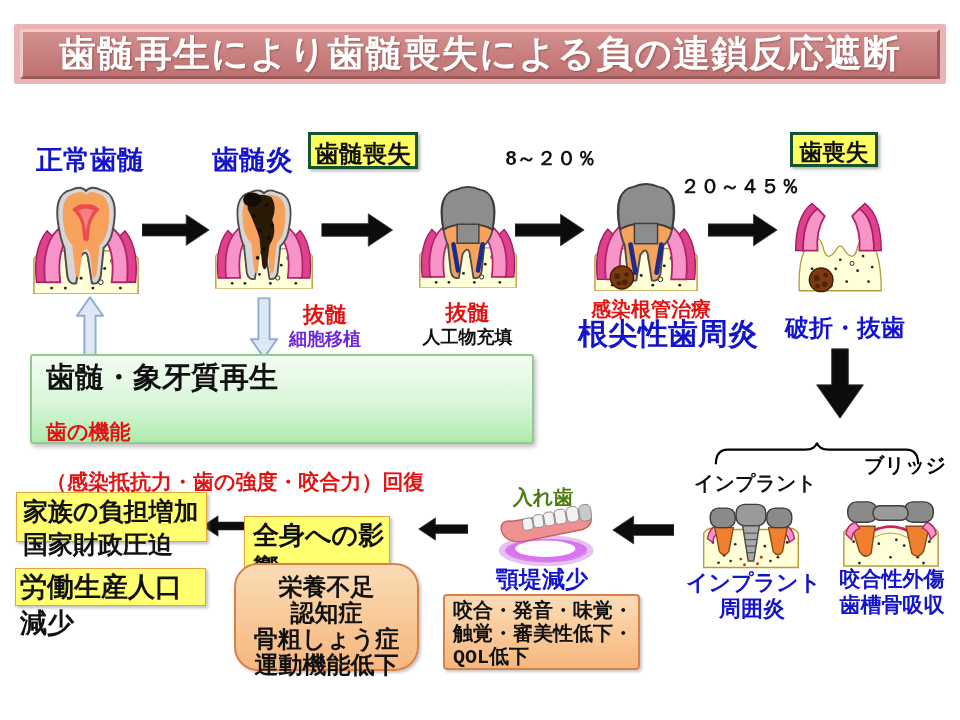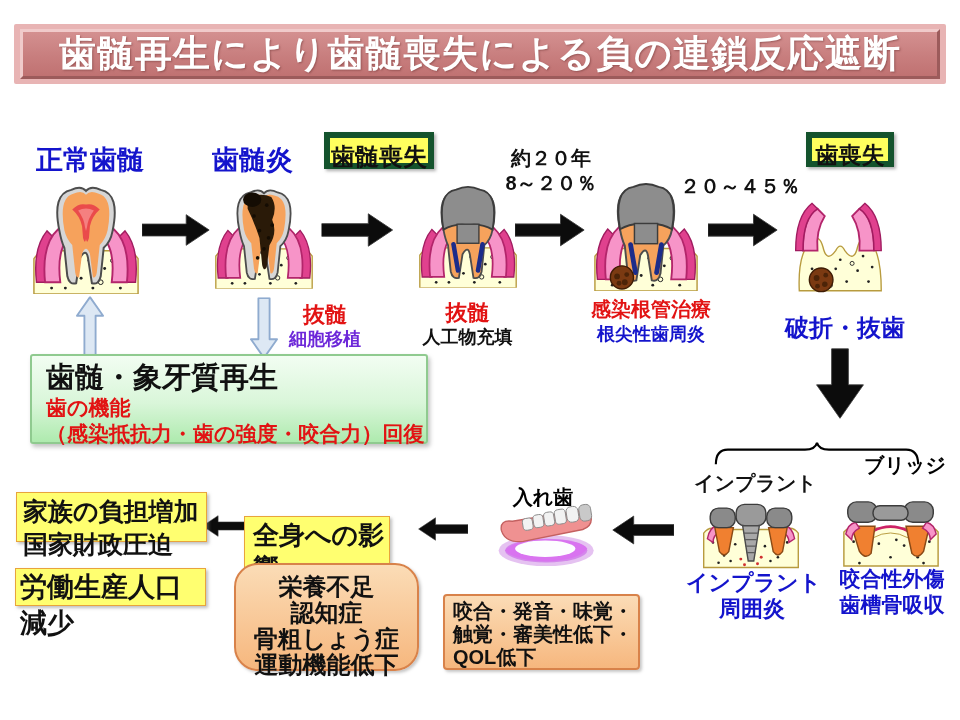--- a/index.html
+++ b/index.html
@@ -14,33 +14,33 @@
     border-bottom:3px solid #9c5b5b;border-right:3px solid #9c5b5b;
     box-sizing:border-box;display:flex;align-items:center;justify-content:center;}
   .banner-text{color:#ffffff;font-size:37px;font-weight:bold;letter-spacing:1px;white-space:nowrap;
     text-shadow:1px 1px 2px rgba(120,60,60,.6);}
   
   .blue{color:#1414cc;}
   .red{color:#e21313;}
   .lbl{font-weight:bold;white-space:nowrap;}
   .ctr{text-align:center;}
   
-  .ybox{background:#ffff5e;border:6px solid #14532d;box-shadow:2px 2px 3px rgba(110,110,110,.55);
-    font-weight:bold;color:#111;box-sizing:border-box;margin-left:16px;}
+  .ybox{background:#ffff5e;border:3px solid #14532d;box-shadow:2px 2px 3px rgba(110,110,110,.55);
+    font-weight:bold;color:#111;box-sizing:border-box;}
   .ybox2{background:#ffff70;border:1.5px solid #e8a43c;box-shadow:2px 2px 3px rgba(130,130,130,.5);
     font-weight:bold;color:#111;box-sizing:border-box;}
   
   .pbox{background:linear-gradient(180deg,#fbdcb6 0%,#f6b77e 100%);border:2px solid #d8824a;
     box-shadow:2px 2px 3px rgba(130,130,130,.45);font-weight:bold;color:#111;box-sizing:border-box;}
   
   .gbox{background:linear-gradient(180deg,#f2fdf2 0%,#d9f6d9 55%,#aeeaae 100%);
     border:2px solid #8fca8f;border-radius:3px;box-shadow:2px 3px 4px rgba(120,120,120,.45);
     box-sizing:border-box;padding:3px 14px;}
   .gbox .l1{font-size:29px;font-weight:bold;color:#111;line-height:36px;white-space:nowrap;}
-  .gbox .l23{font-size:21px;font-weight:bold;color:#e21313;line-height:26px;white-space:nowrap;}
+  .gbox .l23{font-size:21px;font-weight:bold;color:#e21313;line-height:26px;white-space:nowrap;margin-top:24px;}
   svg{display:block;}
 </style>
 </head>
 <body>
 
 <div id="slide">
 
   <svg width="0" height="0" style="position:absolute" aria-hidden="true">
     <defs>
       <symbol id="sym-bone" viewBox="0 0 110 50">
@@ -94,21 +94,20 @@
   <div class="abs banner-inner">
     <span class="banner-text">歯髄再生により歯髄喪失による負の連鎖反応遮断</span>
   </div>
 
   <div class="abs lbl blue" style="left:36px;top:142px;font-size:27px;">正常歯髄</div>
   <div class="abs lbl blue" style="left:212px;top:142px;font-size:27px;">歯髄炎</div>
   <div class="abs ybox ctr" style="left:308px;top:132px;width:110px;height:37px;font-size:24px;line-height:37px;">歯髄喪失</div>
   <div class="abs ybox ctr" style="left:790px;top:132px;width:88px;height:35px;font-size:23px;line-height:35px;">歯喪失</div>
 
   <div class="abs ctr" style="left:487px;top:146px;width:128px;font-weight:bold;font-size:20px;line-height:25px;color:#111;">
-    <div>約２０年</div>
     <div>8～２０％</div>
   </div>
   <div class="abs lbl" style="left:680px;top:173px;font-size:20px;color:#111;">２０～４５％</div>
 
   <svg class="abs" style="left:22px;top:182px;" width="128" height="112" viewBox="0 0 110 114">
     <use href="#sym-bone" x="0" y="64" width="110" height="50"></use>
     <use href="#sym-gums" x="0" y="42" width="110" height="62"></use>
     <path d="M28,50 Q20,12 40,8 Q50,3 55,9 Q60,3 70,8 Q90,12 82,50 Q80,61 73,67 L70,96 Q68,105 61,103 L57,77 Q55,67 49,77 L45,103 Q38,105 36,96 L33,67 Q30,61 28,50 Z" fill="#d6d6d6" stroke="#4d4d4d" stroke-width="2"></path>
     <path d="M33,49 Q27,16 42,12 Q51,8 55,13 Q59,8 68,12 Q83,16 77,49 Q75,58 69,64 L66,92 Q65,98 62,97 L59,73 Q55,63 51,73 L48,97 Q45,98 44,92 L41,64 Q35,58 33,49 Z" fill="#f6a25c"></path>
     <path d="M41,28 Q48,21 55,23 Q62,21 69,28 Q61,35 59,45 L58,57 Q56,64 55,58 Q54,64 52,57 L51,45 Q49,35 41,28 Z" fill="#ea4b4b"></path>
@@ -216,25 +215,25 @@
   <div class="abs ctr" style="left:283px;top:302px;width:84px;">
     <div class="lbl red" style="font-size:22px;line-height:26px;">抜髄</div>
     <div class="lbl" style="font-size:18px;line-height:22px;color:#6d28d9;">細胞移植</div>
   </div>
   <div class="abs ctr" style="left:420px;top:300px;width:95px;">
     <div class="lbl red" style="font-size:22px;line-height:26px;">抜髄</div>
     <div class="lbl" style="font-size:18px;line-height:22px;color:#111;">人工物充填</div>
   </div>
   <div class="abs ctr" style="left:578px;top:298px;width:146px;">
     <div class="lbl red" style="font-size:20px;line-height:23px;">感染根管治療</div>
-    <div class="lbl blue" style="font-size:18px;line-height:26px;">根尖性歯周炎</div>
+    <div class="lbl blue" style="font-size:30px;line-height:26px;">根尖性歯周炎</div>
   </div>
   <div class="abs lbl blue ctr" style="left:782px;top:300px;width:126px;font-size:24px;margin-top:12px;">破折・抜歯</div>
 
-  <div class="abs gbox" style="left:30px;top:354px;width:398px;height:90px;">
+  <div class="abs gbox" style="left:30px;top:354px;width:504px;height:90px;">
     <div class="l1">歯髄・象牙質再生</div>
     <div class="l23">歯の機能</div>
     <div class="l23">（感染抵抗力・歯の強度・咬合力）回復</div>
   </div>
 
   <svg class="abs" style="left:810px;top:348px;" width="60" height="72" viewBox="0 0 64 86">
       <use href="#sym-arrow-d"></use>
     </svg>
 
   <svg class="abs" style="left:698px;top:441px;" width="238" height="24" viewBox="0 0 240 28">
@@ -311,54 +310,55 @@
   <svg class="abs" style="left:612px;top:506px;" width="62" height="48" viewBox="0 0 80 40">
       <use href="#sym-arrow-l"></use>
     </svg>
   <svg class="abs" style="left:418px;top:506px;" width="50" height="46" viewBox="0 0 80 40">
       <use href="#sym-arrow-l"></use>
     </svg>
   <svg class="abs" style="left:202px;top:504px;" width="46" height="44" viewBox="0 0 80 40">
       <use href="#sym-arrow-l"></use>
     </svg>
 
-  <div class="abs lbl ctr" style="left:495px;top:484px;width:96px;font-size:20px;color:#000000;">入れ歯</div>
+  <div class="abs lbl ctr" style="left:495px;top:484px;width:96px;font-size:20px;color:#4d7c0f;">入れ歯</div>
   <svg class="abs" style="left:488px;top:503px;" width="120" height="64" viewBox="0 0 130 70">
     <ellipse cx="63" cy="52" rx="52" ry="17" fill="#b44fd8" opacity="0.35"></ellipse>
     <ellipse cx="63" cy="52" rx="45" ry="13" fill="#c85fe8" opacity="0.6"></ellipse>
     <path d="M18,52 Q28,40 63,40 Q102,40 108,50 Q100,62 63,64 Q26,62 18,52 Z" fill="#d973f0"></path>
     <ellipse cx="62" cy="50" rx="33" ry="9" fill="#fdfdff"></ellipse>
     <path d="M14,30 Q12,18 26,20 L94,9 Q108,7 112,15 Q114,25 103,29 L38,42 Q18,44 14,30 Z" fill="#ef9191" stroke="#c46060" stroke-width="1.5"></path>
     <g transform="rotate(-9 60 26)" fill="#f2f2f2" stroke="#8a8a8a" stroke-width="1">
       <rect x="38" y="14" width="11" height="13" rx="4"></rect>
         <rect x="50" y="12" width="11" height="14" rx="4"></rect>
       <rect x="62" y="11" width="11" height="15" rx="4"></rect>
         <rect x="74" y="10" width="12" height="16" rx="4"></rect>
       <rect x="87" y="9" width="13" height="17" rx="5"></rect>
         <rect x="101" y="9" width="13" height="18" rx="5" fill="#c9c9c9"></rect>
     </g>
   </svg>
+  <div class="abs lbl blue ctr" style="left:490px;top:564px;width:104px;font-size:23px;">顎堤減少</div>
 
   <div class="abs ybox2" style="left:16px;top:492px;width:191px;height:50px;font-size:25px;line-height:33px;padding:2px 0 0 6px;">
     <div>家族の負担増加</div>
     <div>国家財政圧迫</div>
   </div>
   <div class="abs ybox2" style="left:15px;top:568px;width:191px;height:38px;font-size:27px;line-height:36px;padding-left:4px;">労働生産人口減少</div>
 
   <div class="abs ybox2" style="left:244px;top:516px;width:146px;height:72px;font-size:26px;line-height:33px;padding:2px 0 0 8px;">
     <div>全身への影響</div>
     <div>要介護</div>
   </div>
 
   <div class="abs pbox ctr" style="left:234px;top:563px;width:185px;height:108px;border-radius:24px;font-size:24px;line-height:26px;padding-top:9px;">
     <div>栄養不足</div>
     <div>認知症</div>
     <div>骨粗しょう症</div>
     <div>運動機能低下</div>
   </div>
 
-  <div class="abs pbox" style="left:443px;top:594px;width:197px;height:76px;border-radius:4px;font-size:20px;line-height:23px;padding:4px 0 0 8px;">
+  <div class="abs pbox" style="left:443px;top:594px;width:197px;height:76px;border-radius:4px;font-size:20px;line-height:23px;padding:4px 0 0 8px;font-family:Liberation Mono, monospace;">
     <div>咬合・発音・味覚・</div>
     <div>触覚・審美性低下・</div>
     <div>QOL低下</div>
   </div>
 
 </div>
 
 </body></html>

